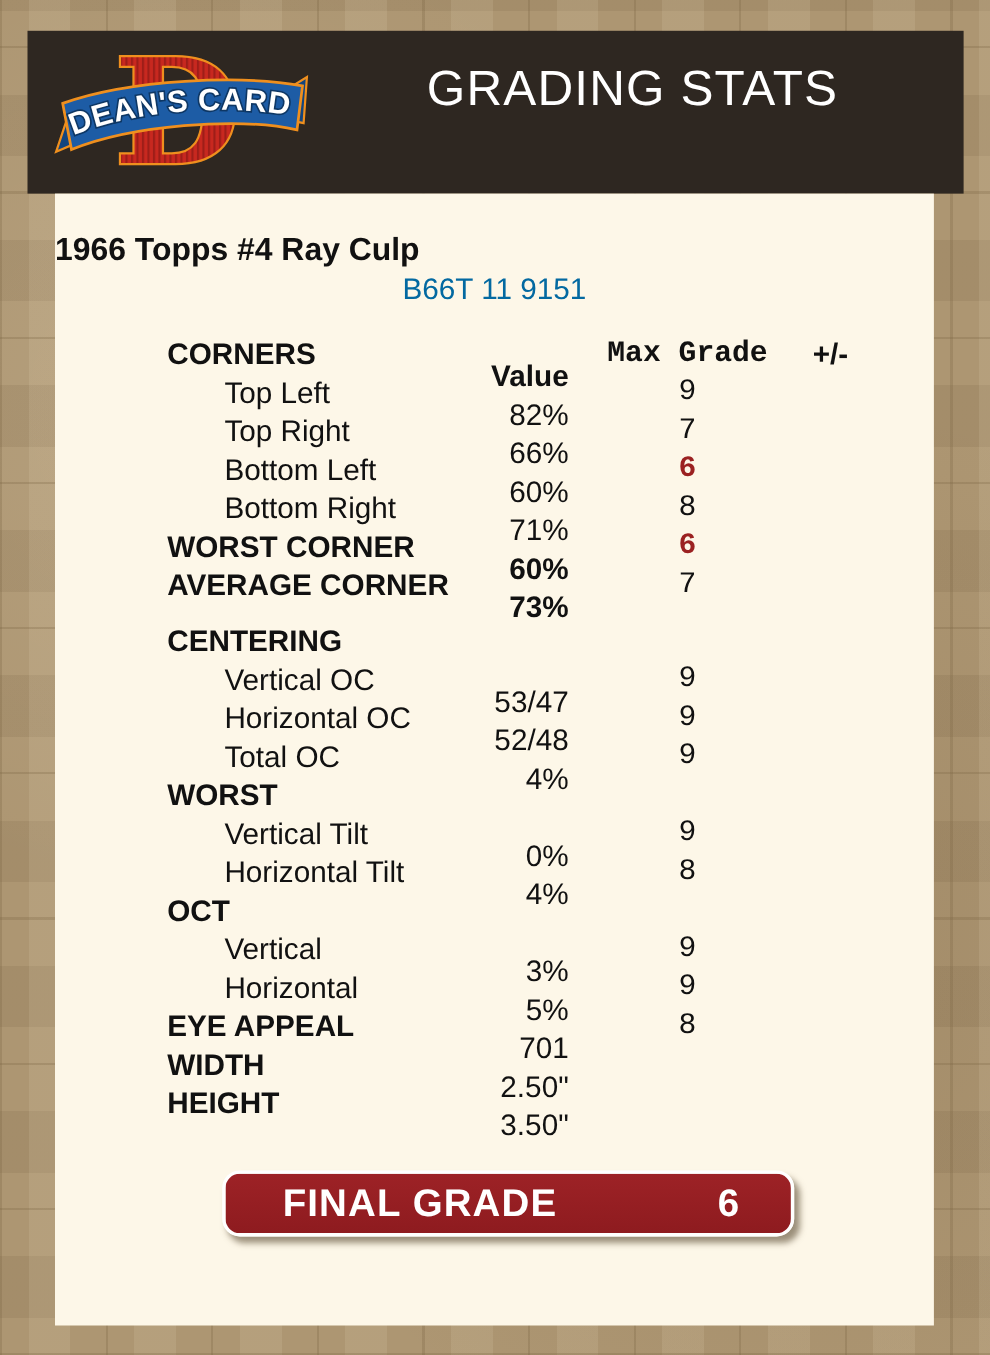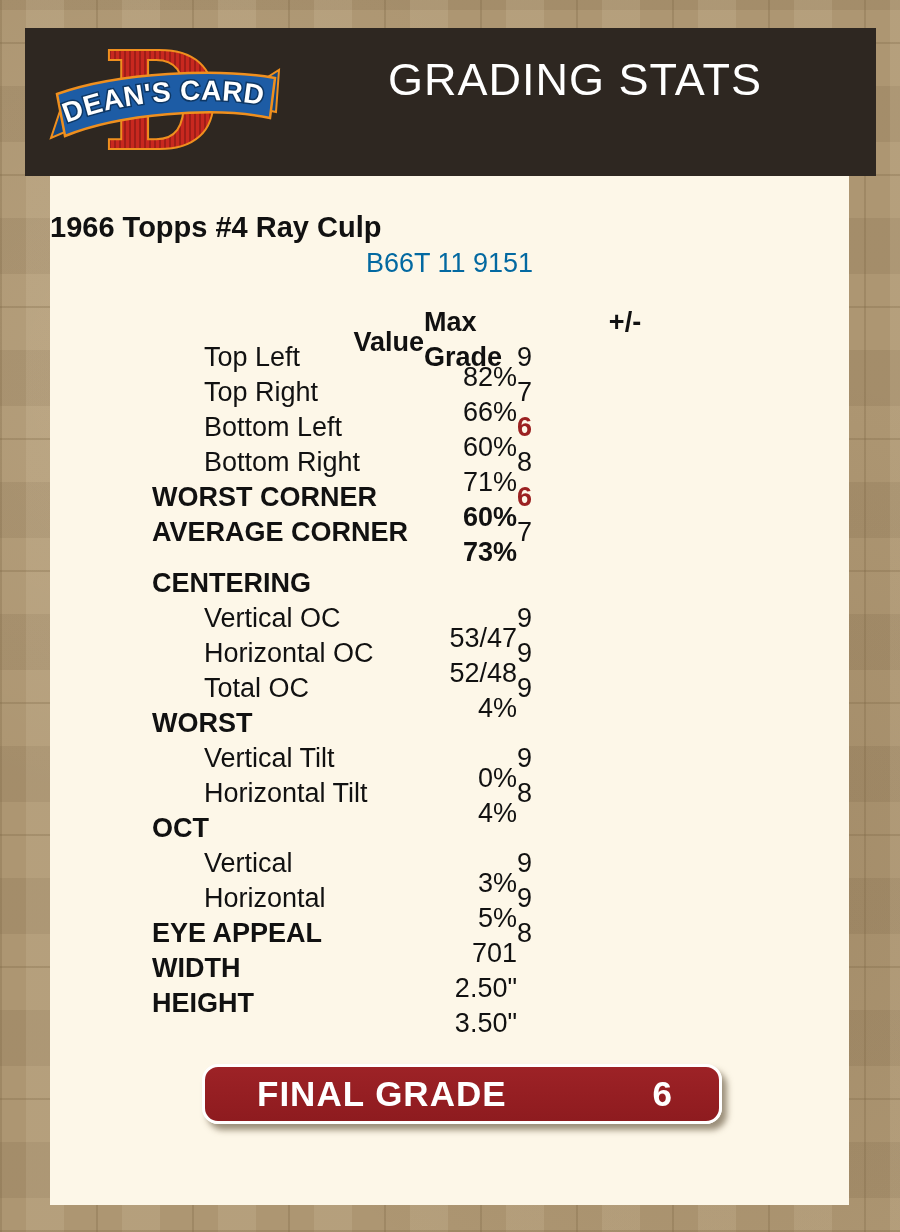--- a/index.html
+++ b/index.html
@@ -48,21 +48,21 @@
   .stats-table{margin-top:24px;}
   .t-row{
     display:grid;
     grid-template-columns:272px 93px 216px 44px;
     padding-left:102px;
     height:35px;line-height:35px;
     font-size:27px;color:#111;
   }
   .t-row .c-label{text-align:left;white-space:nowrap;}
   .t-row .c-value{text-align:right;margin-top:20px;}
-  .t-row .c-max{}
+  .t-row .c-max{text-align:center;font-family:Liberation Mono, monospace;}
   .t-row .c-pm{text-align:center;}
   .t-head{font-weight:bold;}
   .sec .c-label{font-weight:bold;}
   .ind .c-label{padding-left:52px;}
   .vbold .c-value{font-weight:bold;}
   .red-grade{color:#9b2121;font-weight:bold;}
   .gap{margin-top:16px;}
   .final-grade{
     position:absolute;left:152px;top:888px;width:520px;height:60px;
     background:linear-gradient(#9d2226,#8e1b1f);
@@ -100,20 +100,21 @@
     <div class="header-title">GRADING STATS</div>
   </div>
 </div>
 
 <div class="report-panel">
   <div class="card-title">1966 Topps #4 Ray Culp</div>
   <div class="card-code">B66T 11 9151</div>
 
   <div class="stats-table">
     <div class="t-row t-head">
+      <span class="c-label">CORNERS</span>
       <span class="c-value">Value</span>
       <span class="c-max">Max Grade</span>
       <span class="c-pm">+/-</span>
     </div>
 
     <div class="t-row ind">
       <span class="c-label">Top Left</span>
       <span class="c-value">82%</span>
       <span class="c-max">9</span>
       <span class="c-pm"></span>

